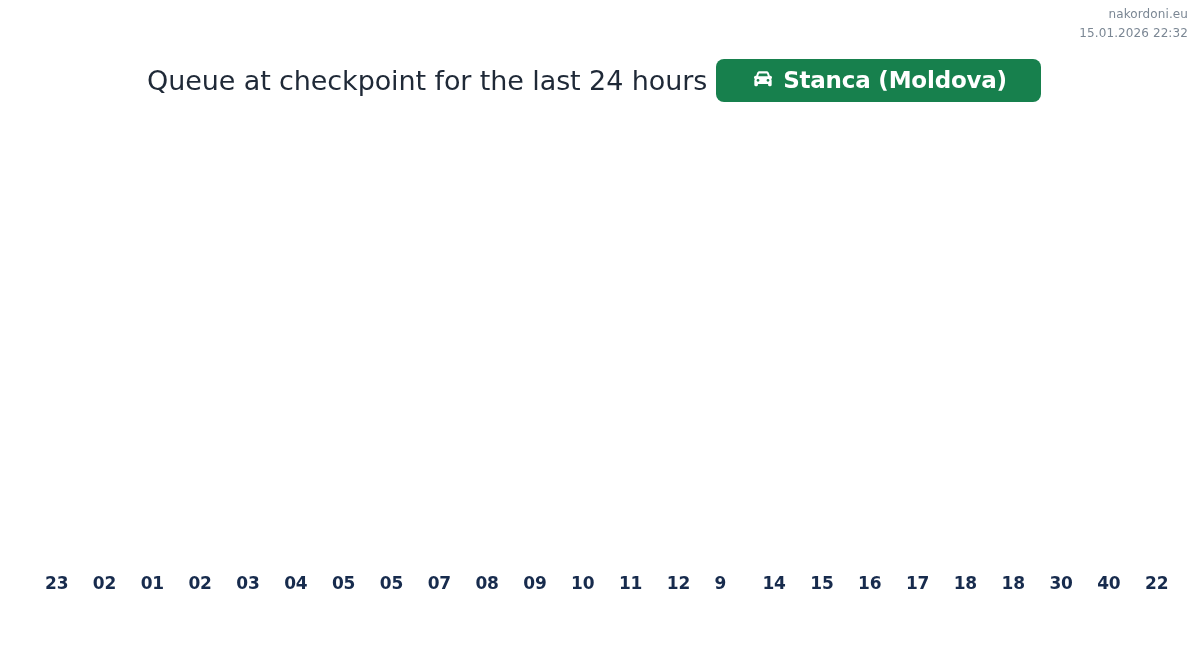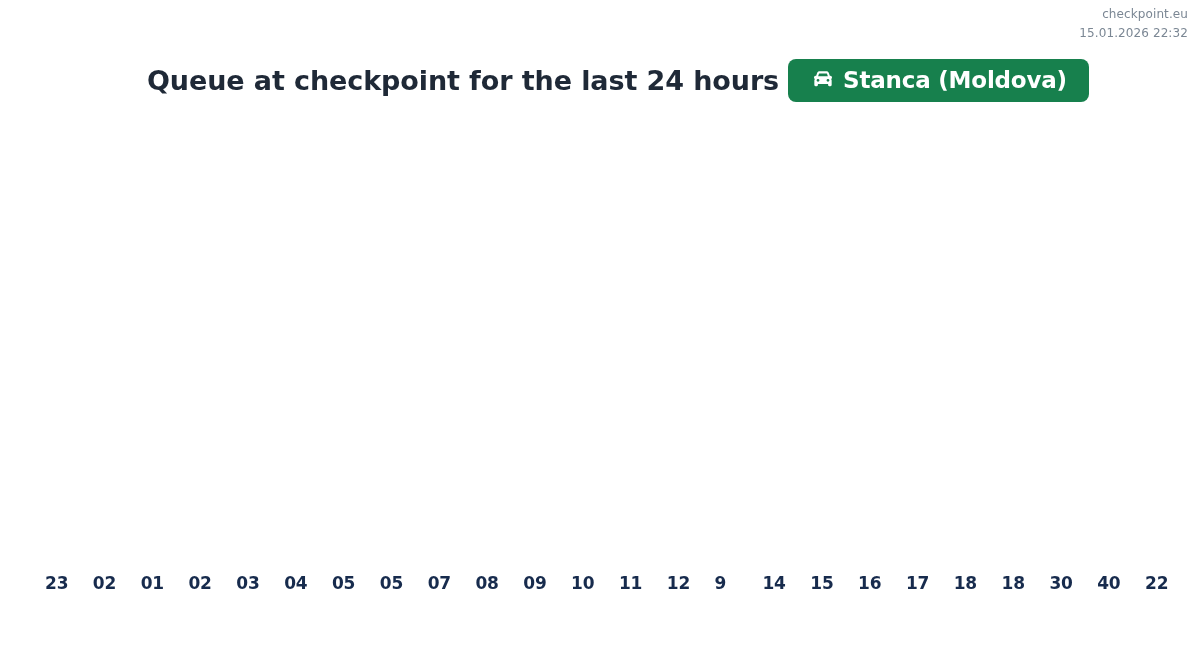--- a/index.html
+++ b/index.html
@@ -40,32 +40,32 @@
     top: 58px;
     height: 44px;
     display: flex;
     align-items: center;
     gap: 9px;
     white-space: nowrap;
   }
   .chart-title {
     font-size: 27px;
     color: #1f2937;
-    font-weight: 700;
+    font-weight: 400;
     line-height: 1;
     letter-spacing: -0.1px;
   }
 
   .station-badge {
     display: inline-flex;
     align-items: center;
     gap: 7px;
     background: #17804d;
     border-radius: 8px;
-    padding: 0 22px;
+    padding: 0 34px;
     height: 43px;
     box-sizing: border-box;
   }
   .station-badge .car-icon {
     display: inline-flex;
     align-items: center;
     justify-content: center;
     width: 26px;
     height: 26px;
     flex: 0 0 auto;
@@ -121,21 +121,21 @@
     font-weight: bold;
     color: #172b4d;
     line-height: 24px;
     letter-spacing: -0.2px;
   }
 </style>
 </head>
 <body>
 
 <div class="meta">
-  <span class="meta-site">checkpoint.eu</span>
+  <span class="meta-site">nakordoni.eu</span>
   <span class="meta-timestamp">15.01.2026 22:32</span>
 </div>
 
 <div class="title-row">
   <span class="chart-title">Queue at checkpoint for the last 24 hours</span>
   <span class="station-badge">
     <span class="car-icon">
       <svg width="26" height="26" viewBox="0 0 24 24" aria-hidden="true">
         <path fill="#ffffff" d="M6.6 5.6C6.9 4.6 7.8 4 8.9 4h6.2c1.1 0 2 .6 2.3 1.6L18.3 8h.4c.9 0 1.6.7 1.6 1.6 0 .6-.3 1.1-.8 1.4.3.4.5.9.5 1.5v4.1c0 .6-.5 1.1-1.1 1.1h-1.1c-.6 0-1.1-.5-1.1-1.1v-.9H7.3v.9c0 .6-.5 1.1-1.1 1.1H5.1c-.6 0-1.1-.5-1.1-1.1v-4.1c0-.6.2-1.1.5-1.5-.5-.3-.8-.8-.8-1.4C3.7 8.7 4.4 8 5.3 8h.4l.9-2.4zM8.3 6.3l-.8 2.2h9l-.8-2.2c-.1-.2-.3-.3-.5-.3H8.8c-.2 0-.4.1-.5.3zM7.4 11c-.7 0-1.3.6-1.3 1.3s.6 1.3 1.3 1.3 1.3-.6 1.3-1.3S8.1 11 7.4 11zm9.2 0c-.7 0-1.3.6-1.3 1.3s.6 1.3 1.3 1.3 1.3-.6 1.3-1.3-.6-1.3-1.3-1.3z"></path>
       </svg>

